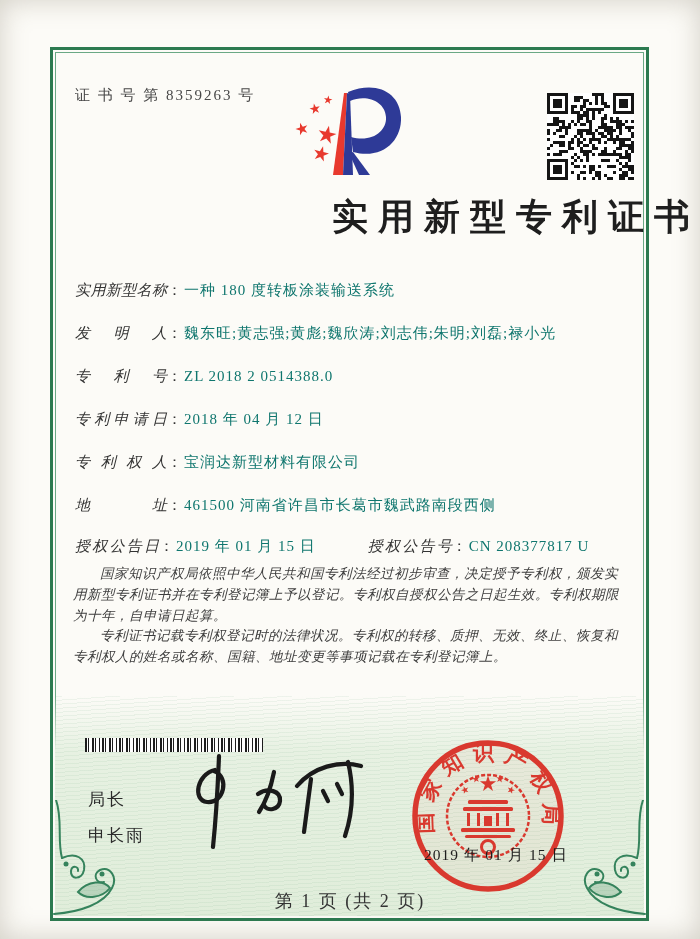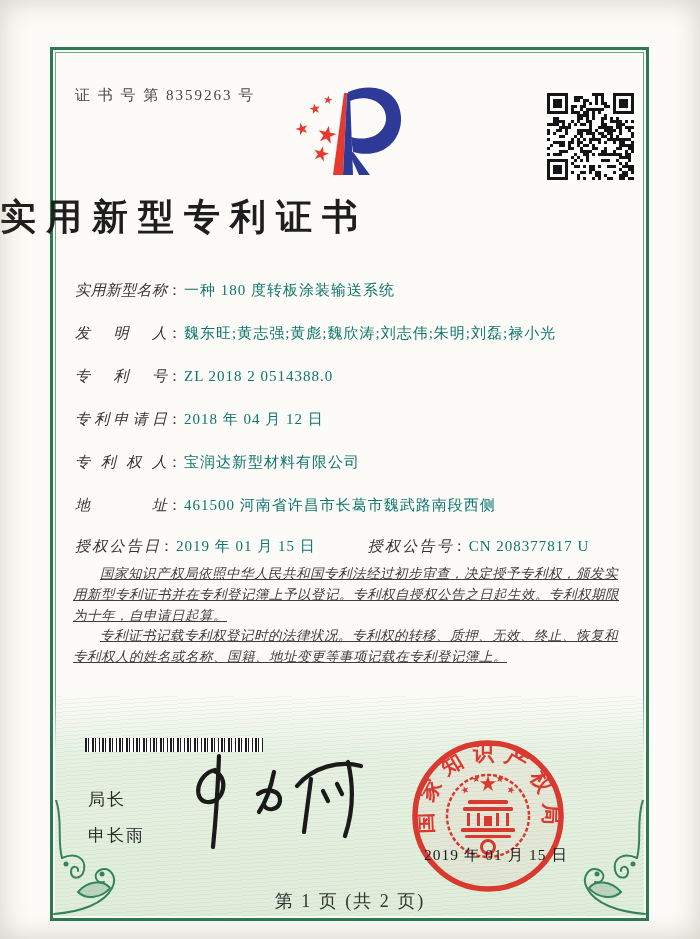--- a/index.html
+++ b/index.html
@@ -30,35 +30,35 @@
     background:
       repeating-linear-gradient(176deg, rgba(110,170,130,.10) 0 1px, rgba(0,0,0,0) 1px 4px),
       linear-gradient(180deg, rgba(228,240,223,0) 0%, #e7f1e2 25%, #e0edda 100%);}
   
   .cert-no{position:absolute;left:75px;top:86px;font-size:15px;letter-spacing:2px;color:#474747;}
   
   .logo{position:absolute;left:281px;top:79px;}
   
   .qr{position:absolute;left:547px;top:93px;background:#fff;}
   
-  .title{position:absolute;left:0;right:0;top:193px;text-align:left;
+  .title{position:absolute;left:0;right:0;top:193px;text-align:right;
     font-size:36px;font-weight:700;letter-spacing:10px;color:#1e1e1e;}
   
   .fields{position:absolute;left:75px;top:281px;width:556px;font-size:15px;}
   .f-row{display:flex;align-items:baseline;height:22px;margin-bottom:21px;}
   .f-label{display:inline-block;width:92px;text-align:justify;text-align-last:justify;color:#333;font-style:italic;}
   .f-colon{margin:0 2px 0 0;color:#333;}
   .f-value{letter-spacing:1px;color:#0f766e;}
   .grant-row{position:absolute;left:75px;top:537px;width:556px;font-size:15px;display:flex;align-items:baseline;}
   .grant-row .f-label{width:84px;}
   .grant-pair2{margin-left:52px;display:flex;align-items:baseline;}
   
   .body-text{position:absolute;left:73px;top:564px;width:558px;
     font-size:13.5px;line-height:20.8px;font-style:italic;color:#3d3d3d;letter-spacing:.5px;}
-  .body-text p{text-indent:2em;text-decoration:underline;}
+  .body-text p{text-indent:2em;}
   
   .barcode{position:absolute;left:85px;top:738px;width:178px;height:14px;
     background:repeating-linear-gradient(90deg,
       #1c1c1c 0 2px,#fdfdfd 2px 3px,#1c1c1c 3px 4px,#fdfdfd 4px 7px,
       #1c1c1c 7px 9px,#fdfdfd 9px 10px,#1c1c1c 10px 11px,#fdfdfd 11px 14px,
       #1c1c1c 14px 15px,#fdfdfd 15px 17px);}
   
   .director{position:absolute;left:88px;top:788px;font-family:var(--sans);
     font-size:17px;color:#2b2b2b;letter-spacing:2px;}
   .director .name{margin-top:13px;}

